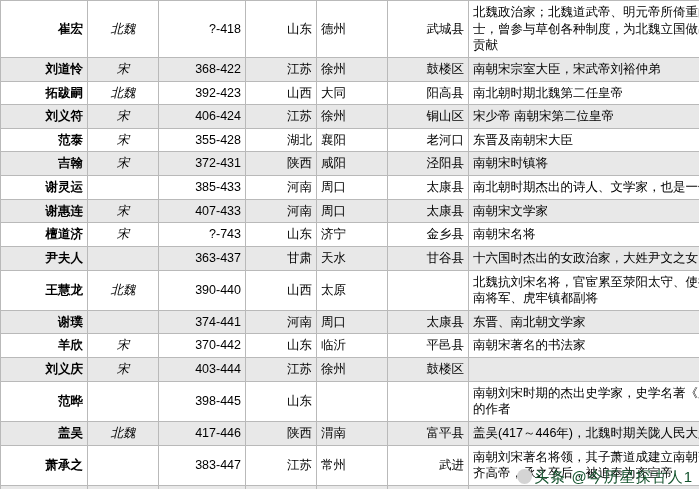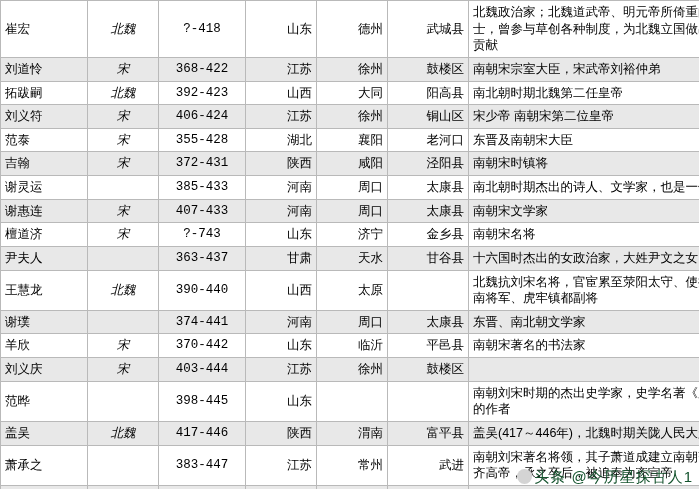--- a/index.html
+++ b/index.html
@@ -29,25 +29,25 @@
   table.person-table td {
     border: 1px solid #b9b9b9;
     padding: 3px 4px;
     vertical-align: middle;
     line-height: 1.33;
     overflow: hidden;
   }
   tr.row-odd td { background: #ffffff; }
   tr.row-even td { background: #e8e8e8; }
 
-  td.c-name   { width: 78px;  text-align: left; }
+  td.c-name   { width: 78px;  text-align: right; font-weight: bold; }
   td.c-dyn    { width: 62px;  text-align: center; font-style: italic; }
-  td.c-years  { width: 78px;  text-align: center; font-family: Liberation Mono, monospace; }
+  td.c-years  { width: 78px;  text-align: right; }
   td.c-prov   { width: 62px;  text-align: right; }
-  td.c-city   { width: 62px;  text-align: right; }
+  td.c-city   { width: 62px;  text-align: left; }
   td.c-county { width: 72px;  text-align: right; }
   td.c-desc   { width: 285px; text-align: left; }
 
   .watermark {
     position: absolute;
     right: 6px;
     bottom: 2px;
     font-size: 15px;
     color: #14532d;
     letter-spacing: 1px;

